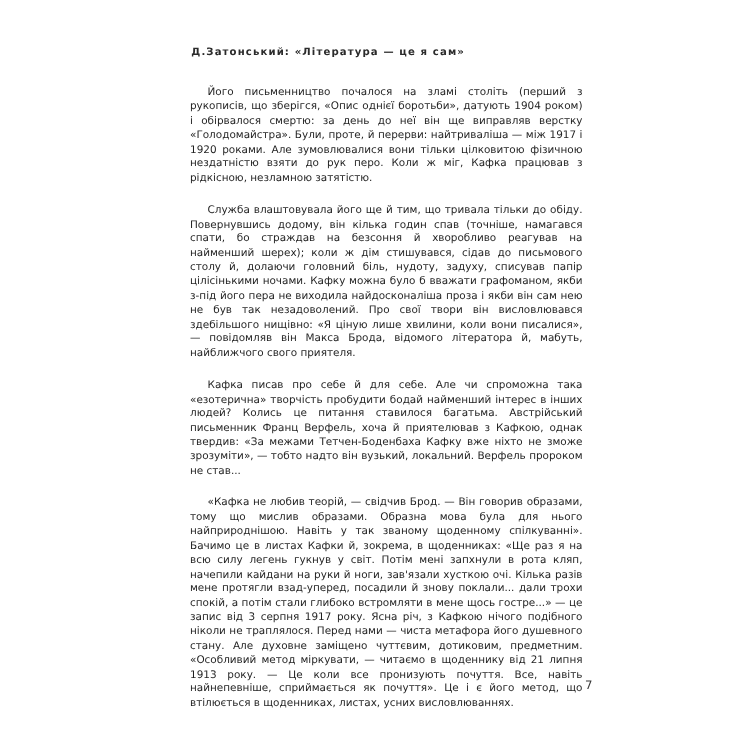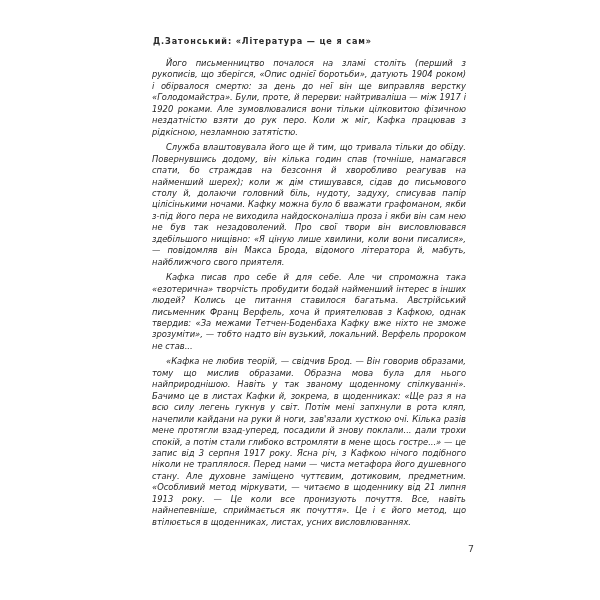--- a/index.html
+++ b/index.html
@@ -40,25 +40,24 @@
     width: 314px;
     font-family: "DejaVu Sans", sans-serif;
     font-size: 8.35px;
     line-height: 11.45px;
     color: #1f1f1f;
     text-align: justify;
     text-justify: inter-word;
     -webkit-font-smoothing: antialiased;
   }
   .text-block p {
-    margin: 4px 0 0 0;
+    margin: 14px 0 0 0;
     text-indent: 14px;
     text-align: justify;
     hyphens: manual;
-    font-style: italic;
   }
   .text-block p.cont {
     text-indent: 14px;
   }
   .folio {
     position: absolute;
     top: 543px;
     left: 0;
     width: 474px;
     text-align: right;

